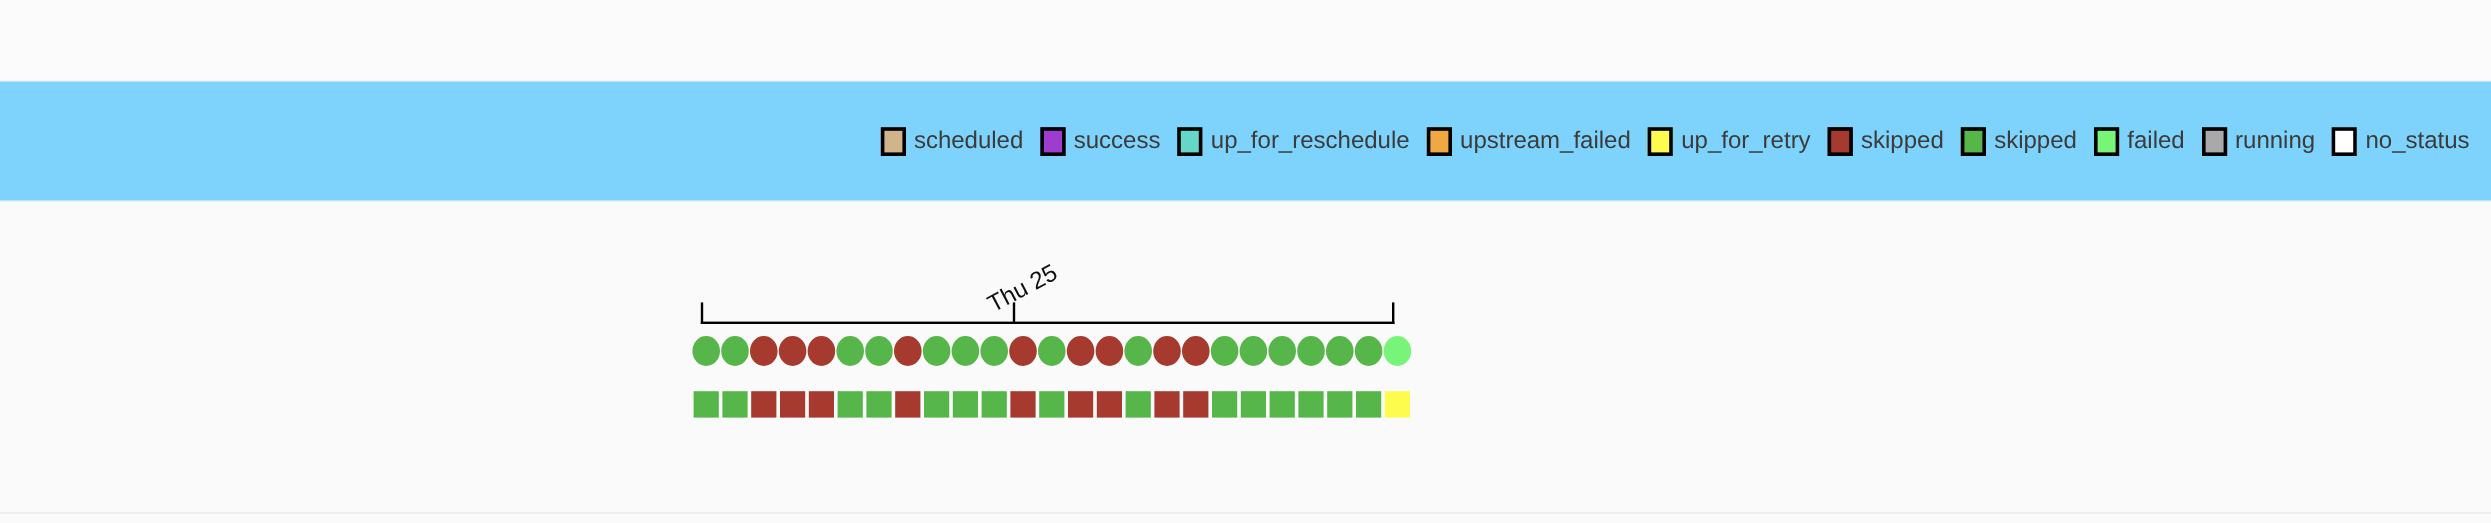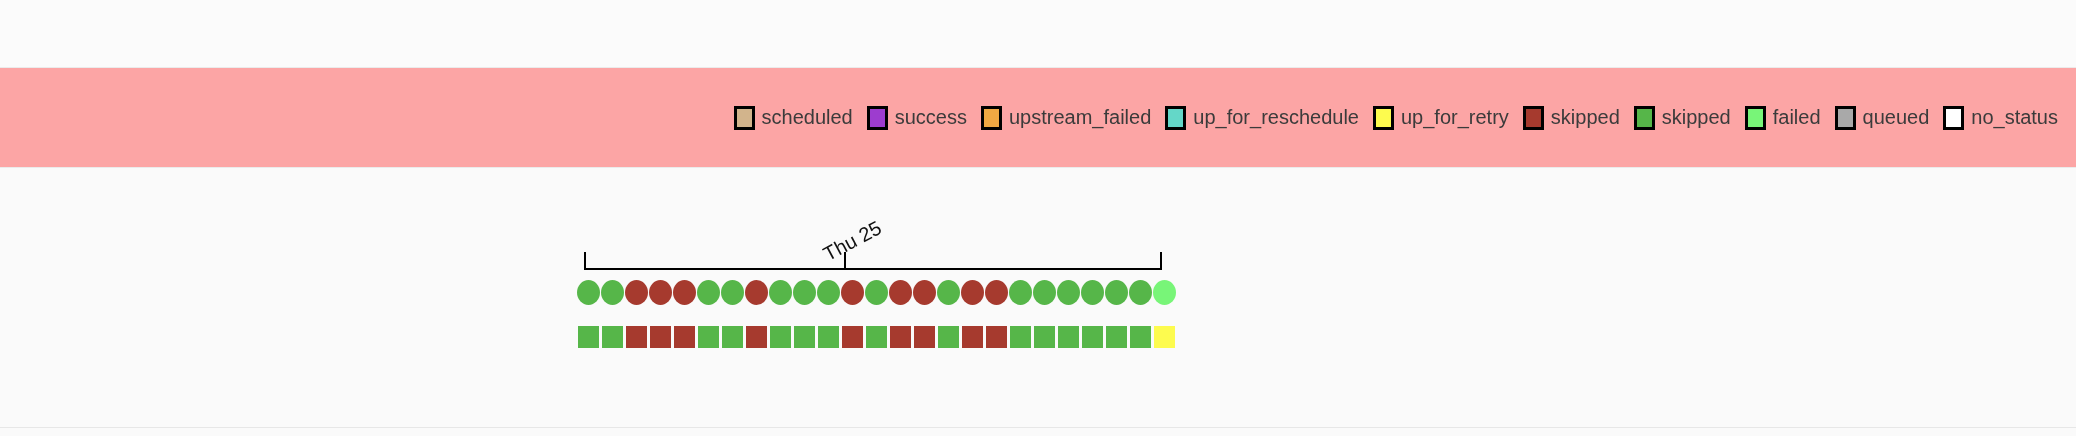--- a/index.html
+++ b/index.html
@@ -17,21 +17,21 @@
     border-bottom: 1px solid #ebebeb;
   }
   .legend-bar {
     height: 100px;
     display: flex;
     align-items: center;
     justify-content: flex-end;
     gap: 14px;
     padding-right: 18px;
     border-bottom: 1px solid #ebebeb;
-    background: #fca5a5;
+    background: #7dd3fc;
   }
   .legend-item {
     display: flex;
     align-items: center;
     gap: 7px;
     flex: 0 0 auto;
   }
   .legend-swatch {
     width: 21px;
     height: 24px;
@@ -112,46 +112,46 @@
 
 <div class="legend-item">
       <div class="legend-swatch" style="background: rgb(210, 180, 140);"></div>
       <span class="legend-label">scheduled</span>
     </div>
     <div class="legend-item">
       <div class="legend-swatch" style="background: rgb(157, 60, 207);"></div>
       <span class="legend-label">success</span>
     </div>
     <div class="legend-item">
+      <div class="legend-swatch" style="background: rgb(100, 215, 200);"></div>
+      <span class="legend-label">up_for_reschedule</span>
+    </div>
+    <div class="legend-item">
       <div class="legend-swatch" style="background: rgb(240, 168, 67);"></div>
       <span class="legend-label">upstream_failed</span>
     </div>
     <div class="legend-item">
-      <div class="legend-swatch" style="background: rgb(100, 215, 200);"></div>
-      <span class="legend-label">up_for_reschedule</span>
-    </div>
-    <div class="legend-item">
       <div class="legend-swatch" style="background: rgb(253, 251, 78);"></div>
       <span class="legend-label">up_for_retry</span>
     </div>
     <div class="legend-item">
       <div class="legend-swatch" style="background: rgb(166, 58, 46);"></div>
       <span class="legend-label">skipped</span>
     </div>
     <div class="legend-item">
       <div class="legend-swatch" style="background: rgb(86, 182, 73);"></div>
       <span class="legend-label">skipped</span>
     </div>
     <div class="legend-item">
       <div class="legend-swatch" style="background: rgb(120, 245, 120);"></div>
       <span class="legend-label">failed</span>
     </div>
     <div class="legend-item">
       <div class="legend-swatch" style="background: rgb(169, 169, 169);"></div>
-      <span class="legend-label">queued</span>
+      <span class="legend-label">running</span>
     </div>
     <div class="legend-item">
       <div class="legend-swatch" style="background: rgb(255, 255, 255);"></div>
       <span class="legend-label">no_status</span>
     </div>
   </div>
 
 <div class="chart-area">
   <div class="axis-line"></div>
   <div class="axis-tick left"></div>

